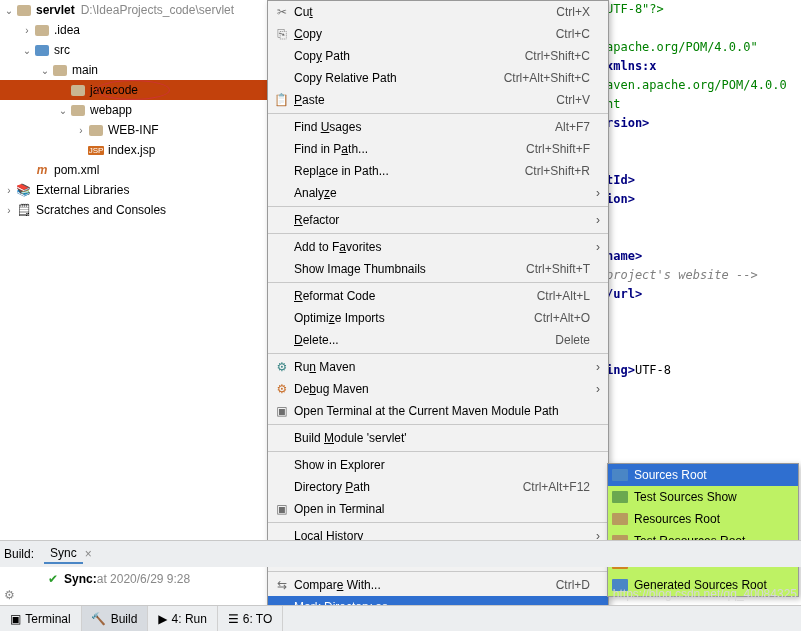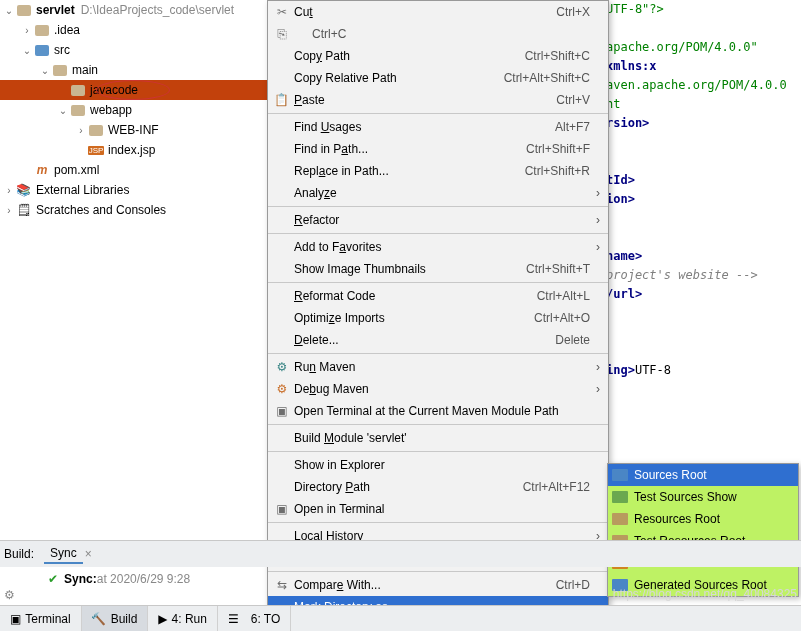--- a/index.html
+++ b/index.html
@@ -154,20 +154,21 @@
 
   <div class="menu" id="ctx" style="left:267px;top:0;width:340px">
       <div class="mrow">
         <span class="mic">✂</span>
         <span class="mlabel">Cu<u>t</u></span>
         <span class="msc">Ctrl+X</span>
         <span class="marrow"></span>
       </div>
       <div class="mrow">
         <span class="mic">⎘</span>
+        <span class="mlabel"><u>C</u>opy</span>
         <span class="msc">Ctrl+C</span>
         <span class="marrow"></span>
       </div>
       <div class="mrow">
         <span class="mic"></span>
         <span class="mlabel">Cop<u>y</u> Path</span>
         <span class="msc">Ctrl+Shift+C</span>
         <span class="marrow"></span>
       </div>
       <div class="mrow">
@@ -348,17 +349,17 @@
     <span class="green-tick">✔</span>
     <span class="bold">Sync:</span>
     <span class="grey"> at 2020/6/29 9:28</span>
   </div>
   <div style="position:absolute;left:4px;top:588px;color:#888">⚙</div>
 
   <div class="toolbar">
     <div class="tbn">▣ <span style="margin-left:4px">Terminal</span></div>
     <div class="tbn active">🔨 <span style="margin-left:4px">Build</span></div>
     <div class="tbn">▶ <span style="margin-left:4px">4: Run</span></div>
-    <div class="tbn">☰ <span style="margin-left:12px">6: TO</span></div>
+    <div class="tbn">☰ <span style="margin-left:4px">6: TO</span></div>
   </div>
 
   <div class="watermark">https://blog.csdn.net/qq_40084325</div>
 </div>
 
 </body></html>

